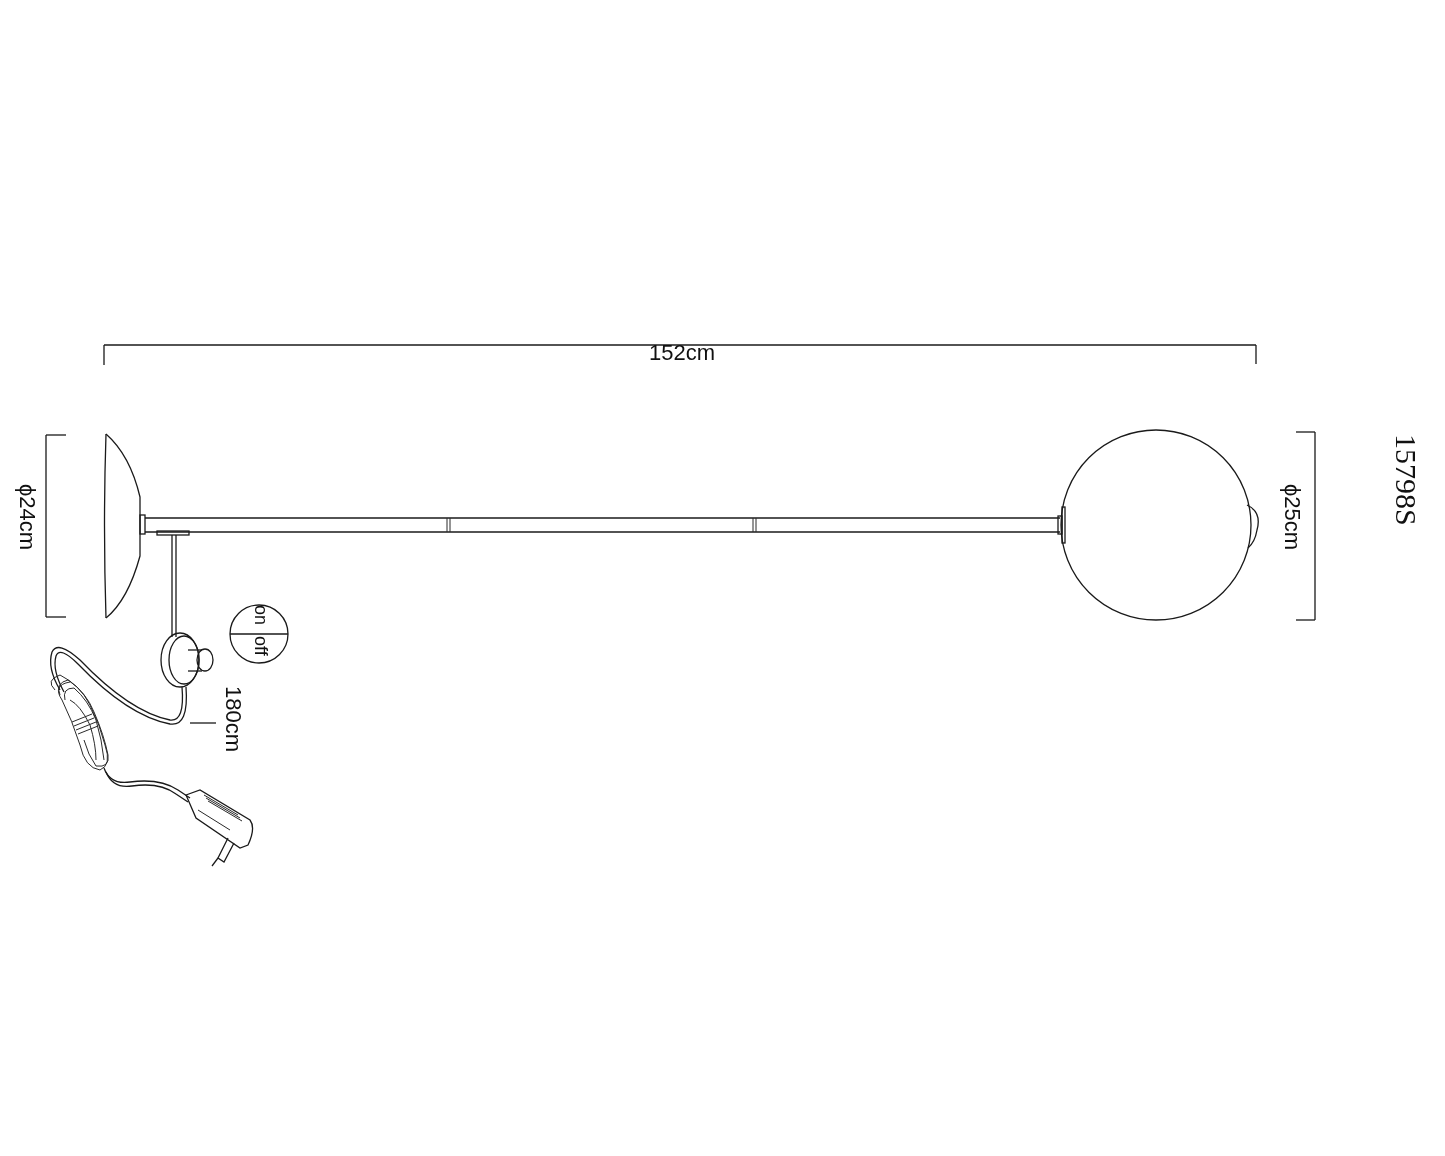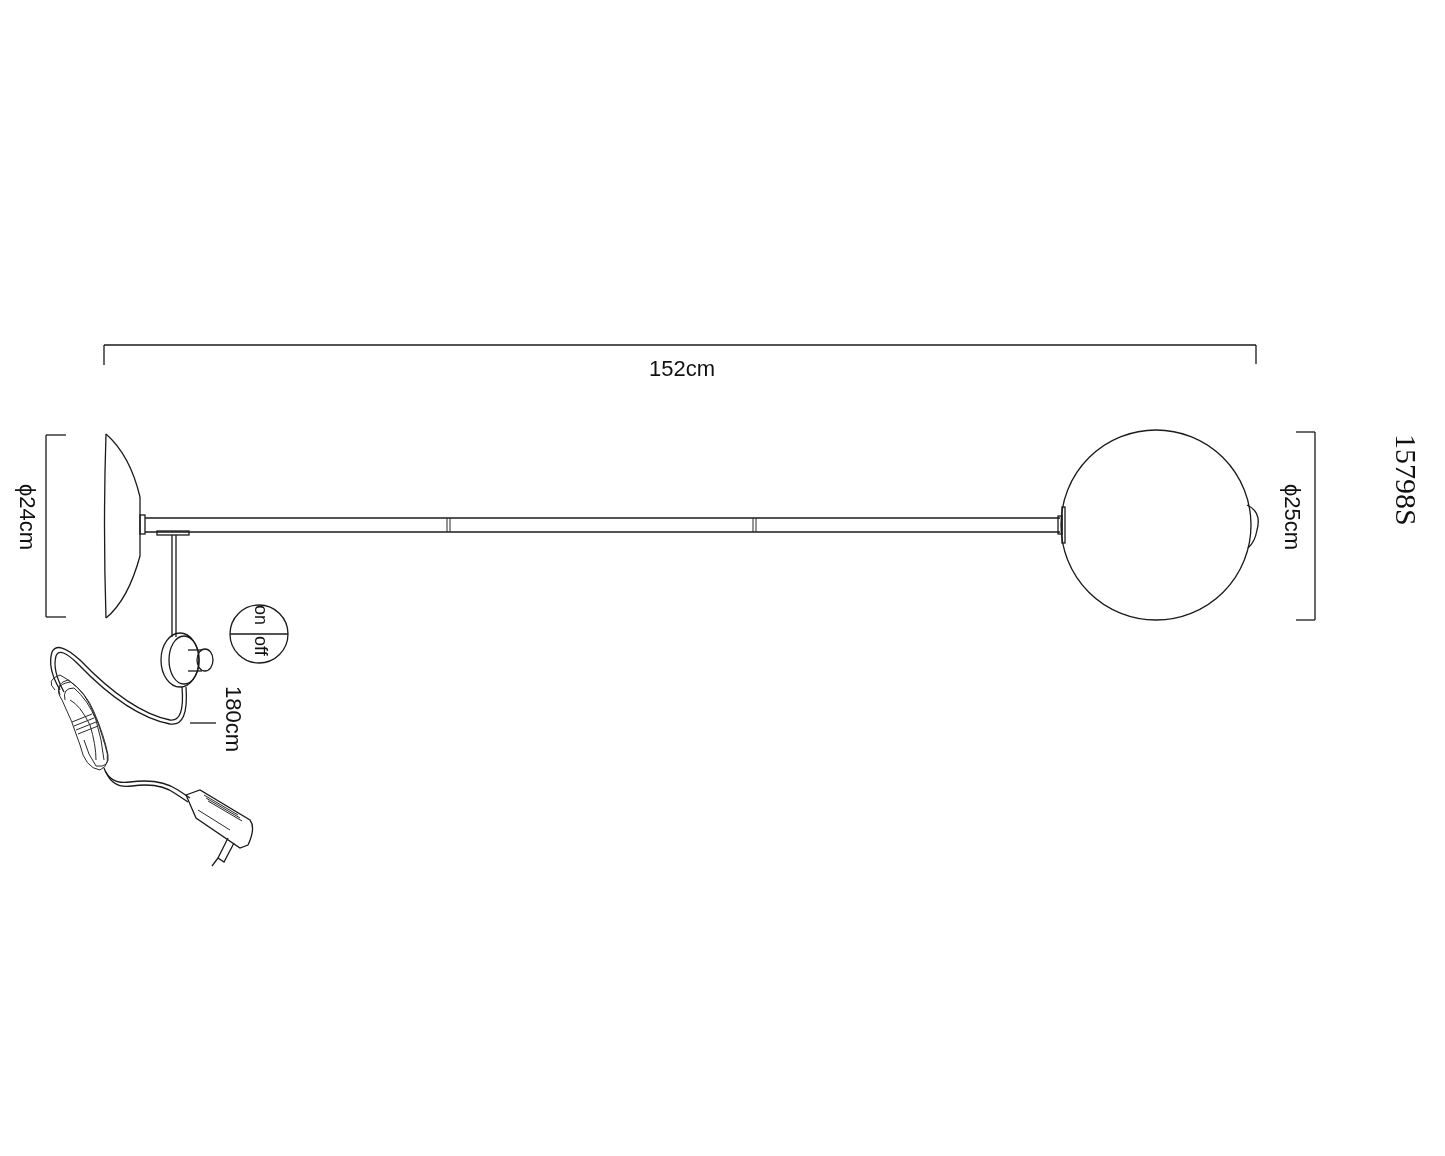--- a/index.html
+++ b/index.html
@@ -91,21 +91,21 @@
 
   <g>
     <path class="ln" d="M186 795 L200 790 L250 820 Q256 828 248 845 L240 848 L196 818 Z"></path>
     <path class="thin" d="M204 795 L238 815 M206 798 L240 818 M208 801 L242 821"></path>
     <path class="thin" d="M198 810 L230 830"></path>
     <path class="ln" d="M228 838 L218 858 L224 862 L234 843"></path>
     <line class="ln" x1="218" y1="858" x2="212" y2="866"></line>
   </g>
 </svg>
 
-<div class="lbl" style="left:649px; top:356px; font-size:22px;">152cm</div>
+<div class="lbl" style="left:649px; top:340px; font-size:22px;">152cm</div>
 
 <div class="lbl rot90" style="left:40px; top:484px; font-size:22px;">ϕ24cm</div>
 
 <div class="lbl rot90" style="left:1305px; top:484px; font-size:22px;">ϕ25cm</div>
 
 <div class="lbl rot90" style="left:1423px; top:434px; font-size:30px; font-family:'Liberation Serif', serif;">15798S</div>
 
 <div class="lbl rot90" style="left:246px; top:686px; font-size:22px;">180cm</div>
 
 <div class="lbl rot90" style="left:271px; top:605px; font-size:18px;">on</div>

